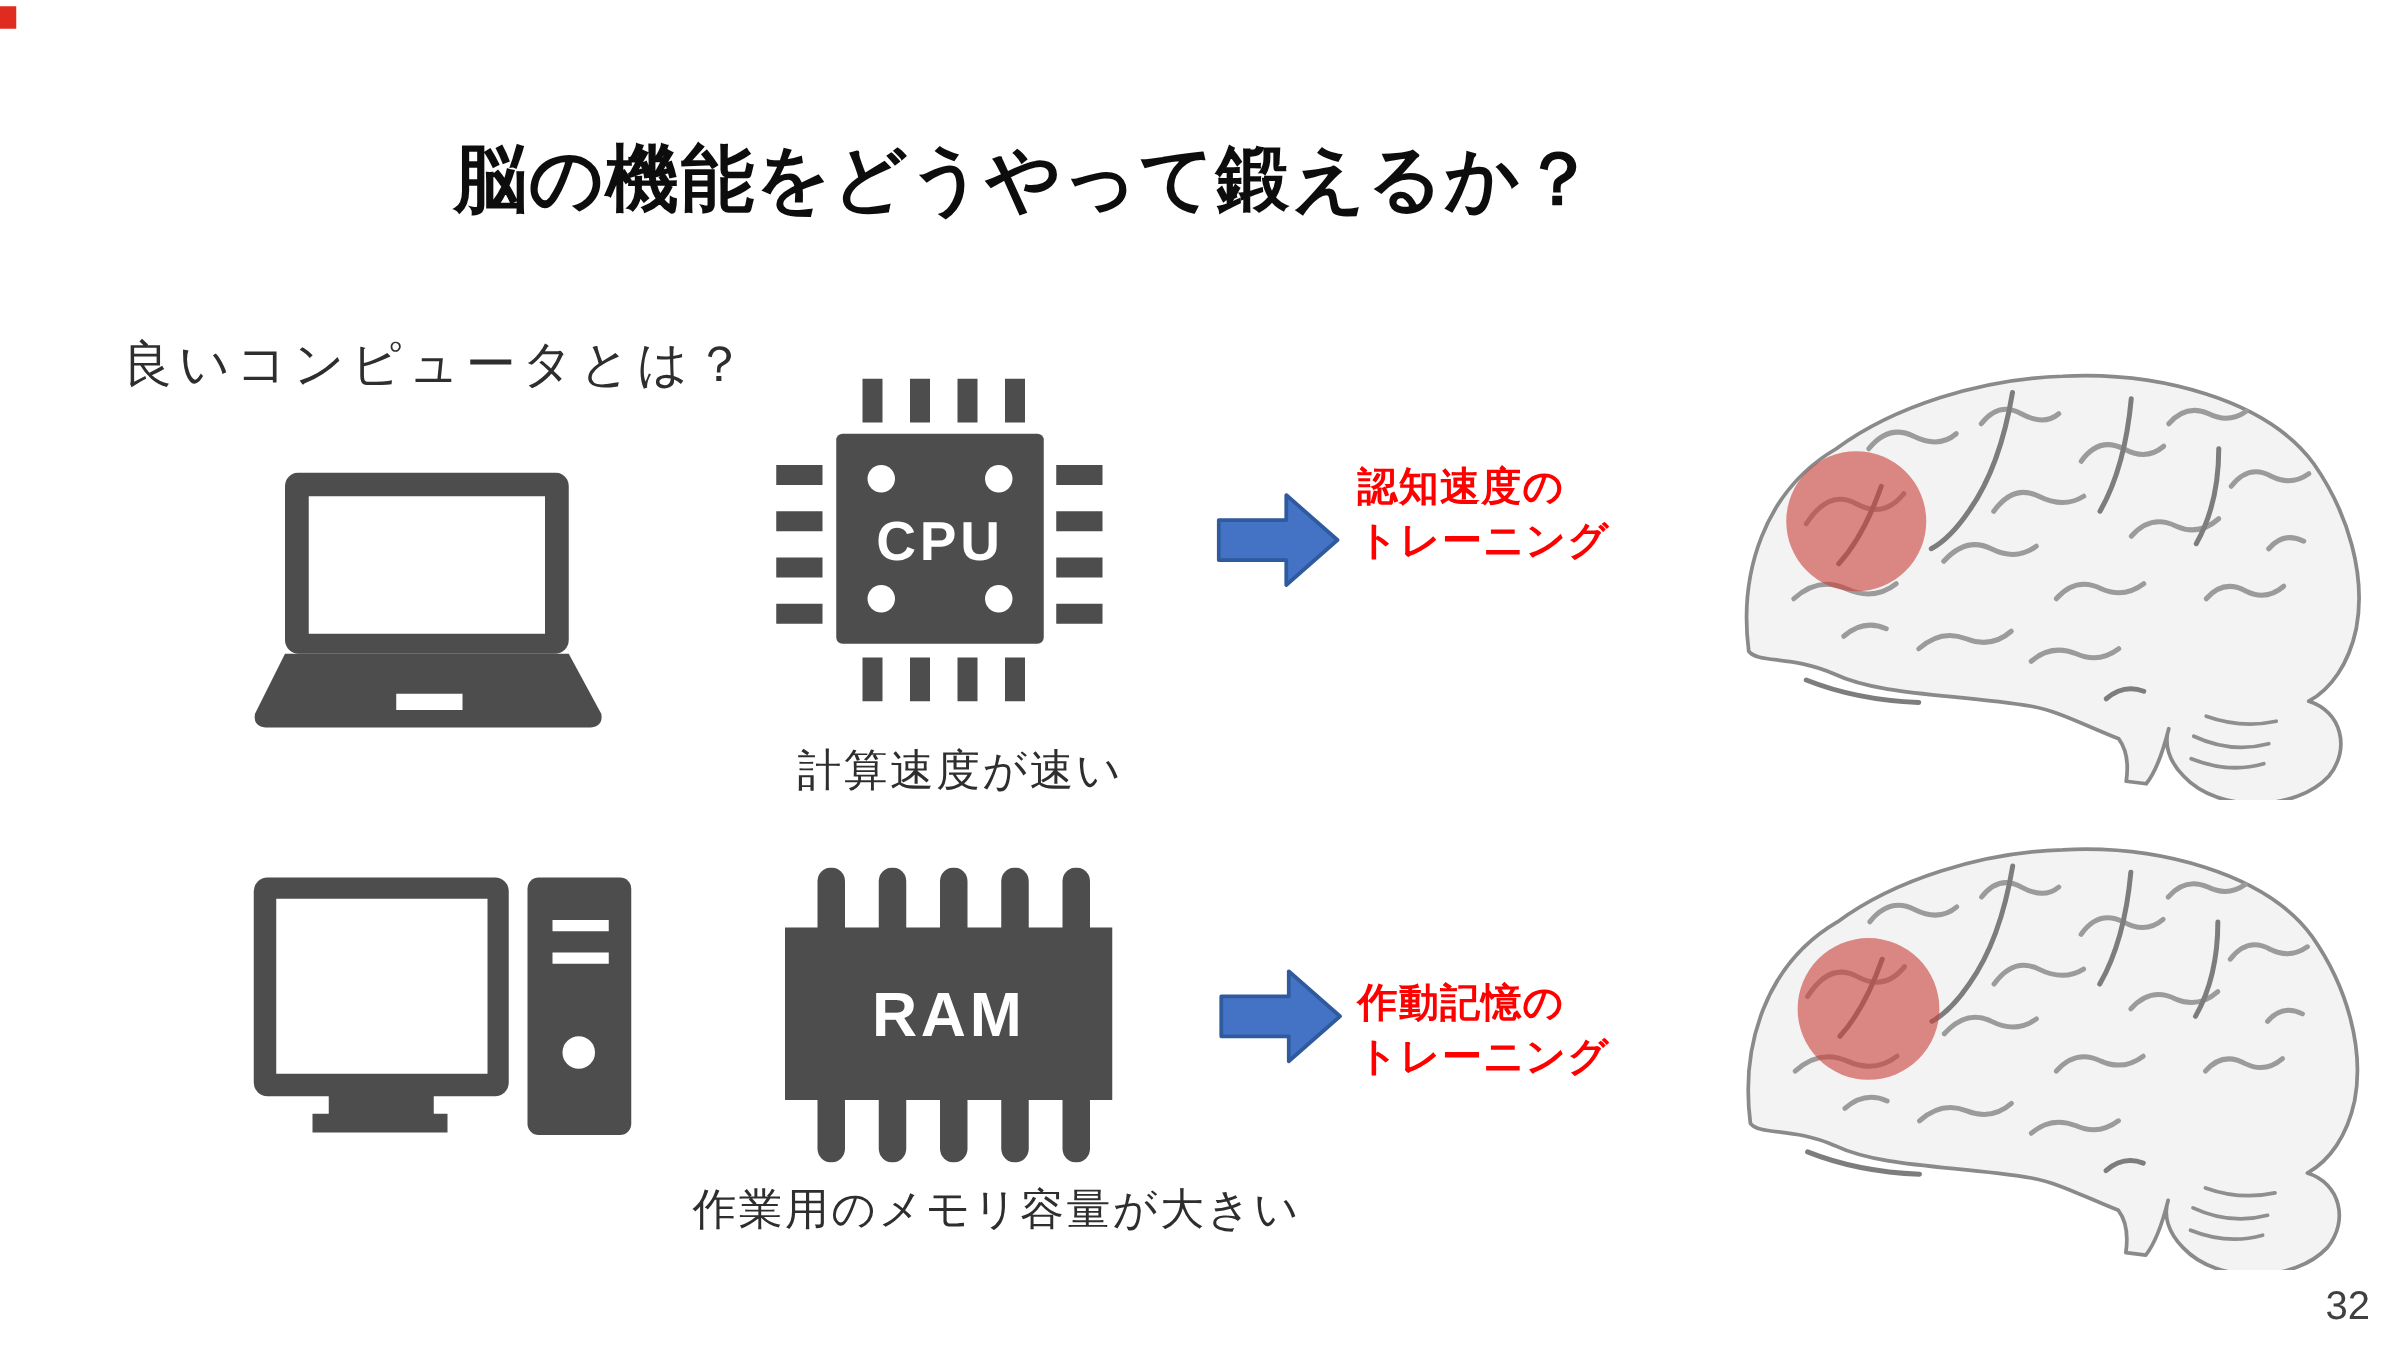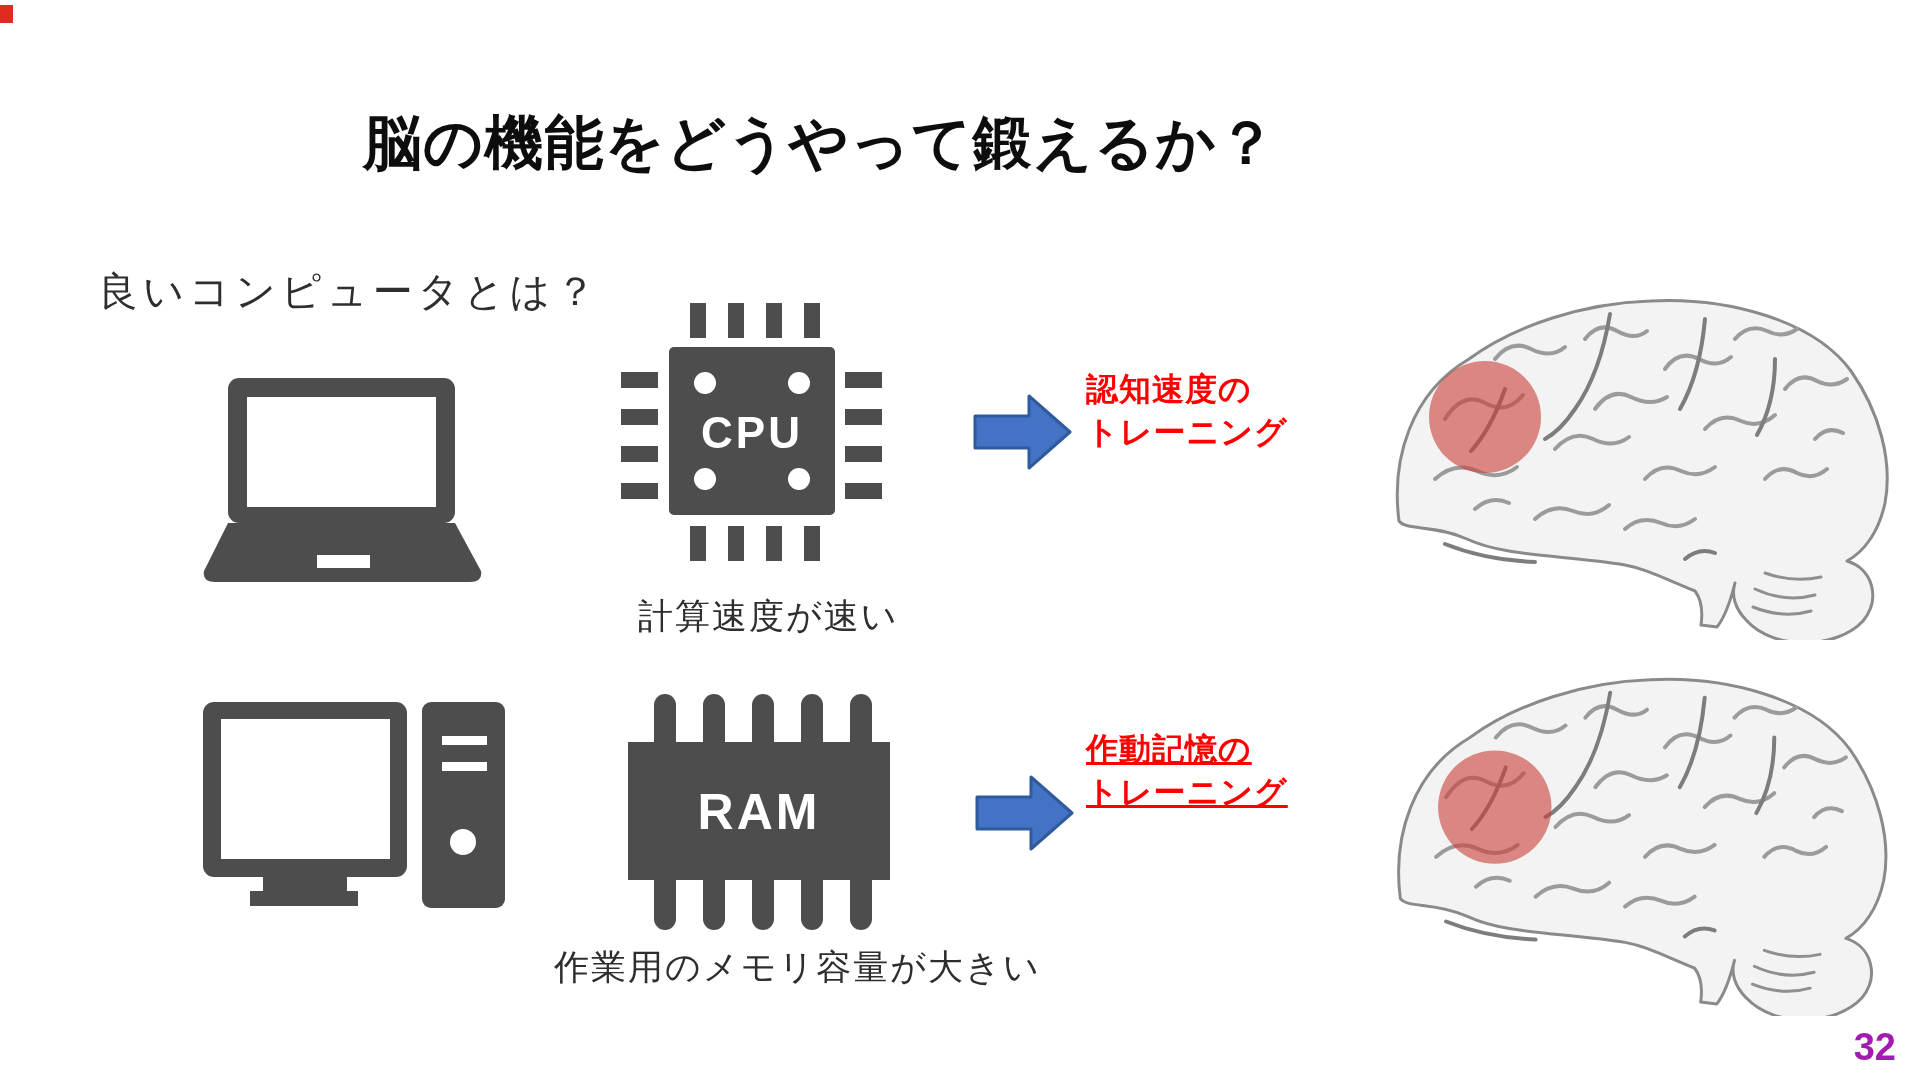--- a/index.html
+++ b/index.html
@@ -6,22 +6,22 @@
   body{font-family:"Liberation Sans","DejaVu Sans",sans-serif;}
   .slide{position:relative;width:1920px;height:1080px;background:#ffffff;overflow:hidden;}
   .abs{position:absolute;}
   .title{left:0;top:104px;width:1640px;text-align:center;font-size:59px;font-weight:800;color:#0d0d0d;letter-spacing:1px;}
   .subtitle{left:98px;top:264px;font-size:40px;font-weight:300;color:#2e2e2e;letter-spacing:5px;}
   .caption{font-size:35px;font-weight:300;color:#2e2e2e;letter-spacing:2px;}
   .cap1{left:638px;top:581px;margin-top:12px;}
   .cap2{left:538px;top:944px;margin-left:16px;}
   .redtext{font-size:32px;font-weight:800;color:#ff0000;line-height:1.34;letter-spacing:1px;}
   .red1{left:1086px;top:368px;}
-  .red2{left:1086px;top:728px;text-decoration:underline;}
-  .pagenum{right:24px;top:1026px;font-size:38px;color:#a21caf;font-weight:bold;}
+  .red2{left:1086px;top:781px;}
+  .pagenum{right:24px;top:1026px;font-size:32px;color:#404040;}
   .corner-mark{left:0;top:5px;width:13px;height:18px;background:#e02b20;}
   svg{display:block;}
   .chiptext{font-weight:bold;fill:#ffffff;letter-spacing:3px;}
 </style>
 </head>
 <body>
 
 <div class="slide">
 
   <svg width="0" height="0" style="position:absolute" aria-hidden="true">

